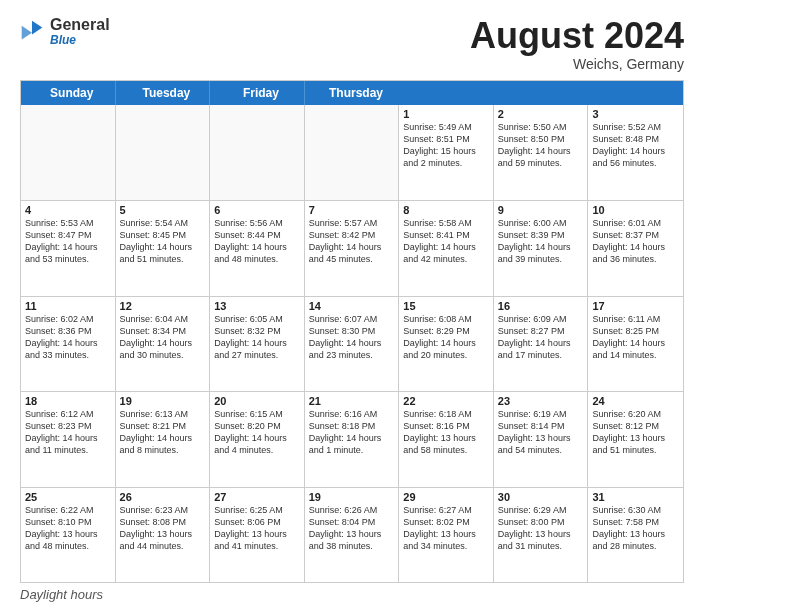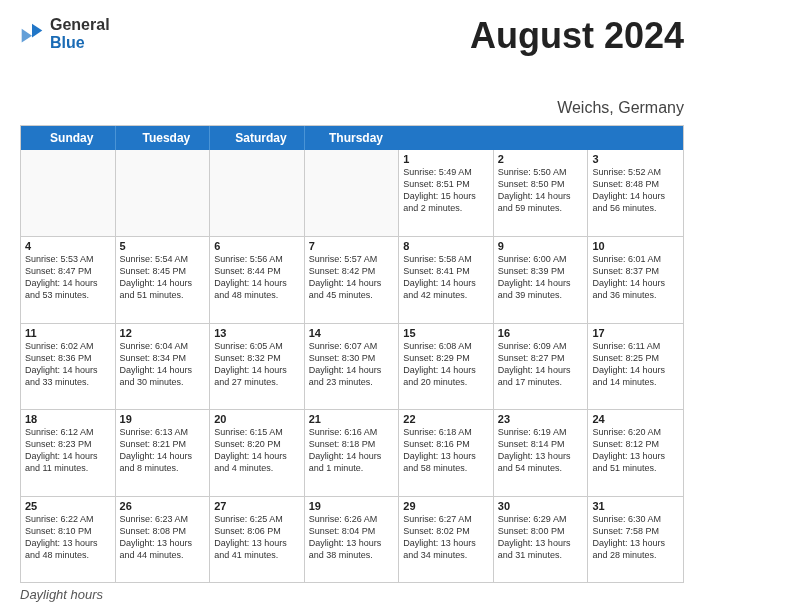--- a/index.html
+++ b/index.html
@@ -32,42 +32,42 @@
       display: flex;
       flex-direction: column;
       line-height: 1.1;
     }
     .logo-general {
       font-size: 16px;
       font-weight: bold;
       color: #333;
     }
     .logo-blue {
-      font-size: 16px;
+      font-size: 12px;
       font-weight: bold;
       color: #1a6bb5;
+      font-style: italic;
     }
     .logo-icon {
       width: 24px;
       height: 24px;
       margin-right: 2px;
     }
     .title-block {
       text-align: right;
     }
     .month-title {
       font-size: 36px;
       font-weight: bold;
       color: #222;
       line-height: 1.1;
     }
     .location {
-      font-size: 16px;
+      font-size: 14px;
       color: #444;
-      margin-top: 43px;
     }
     .calendar {
       flex: 1;
       display: flex;
       flex-direction: column;
       border: 1px solid #ccc;
     }
     .cal-header {
       display: grid;
       grid-template-columns: repeat(7, 1fr);
@@ -143,21 +143,21 @@
     <div class="title-block">
       <div class="month-title">August 2024</div>
       <div class="location">Weichs, Germany</div>
     </div>
   </div>
 
   <div class="calendar">
     <div class="cal-header">
     <div class="cal-header-cell">Sunday</div>
         <div class="cal-header-cell">Tuesday</div>
-        <div class="cal-header-cell">Saturday</div>
+        <div class="cal-header-cell">Friday</div>
         <div class="cal-header-cell">Thursday</div>
       </div>
     <div class="cal-body">
     <div class="cal-row">
           <div class="cal-cell empty"></div>
           <div class="cal-cell empty"></div>
           <div class="cal-cell empty"></div>
           <div class="cal-cell empty"></div>
           <div class="cal-cell">
             <span class="day-num">1</span>

